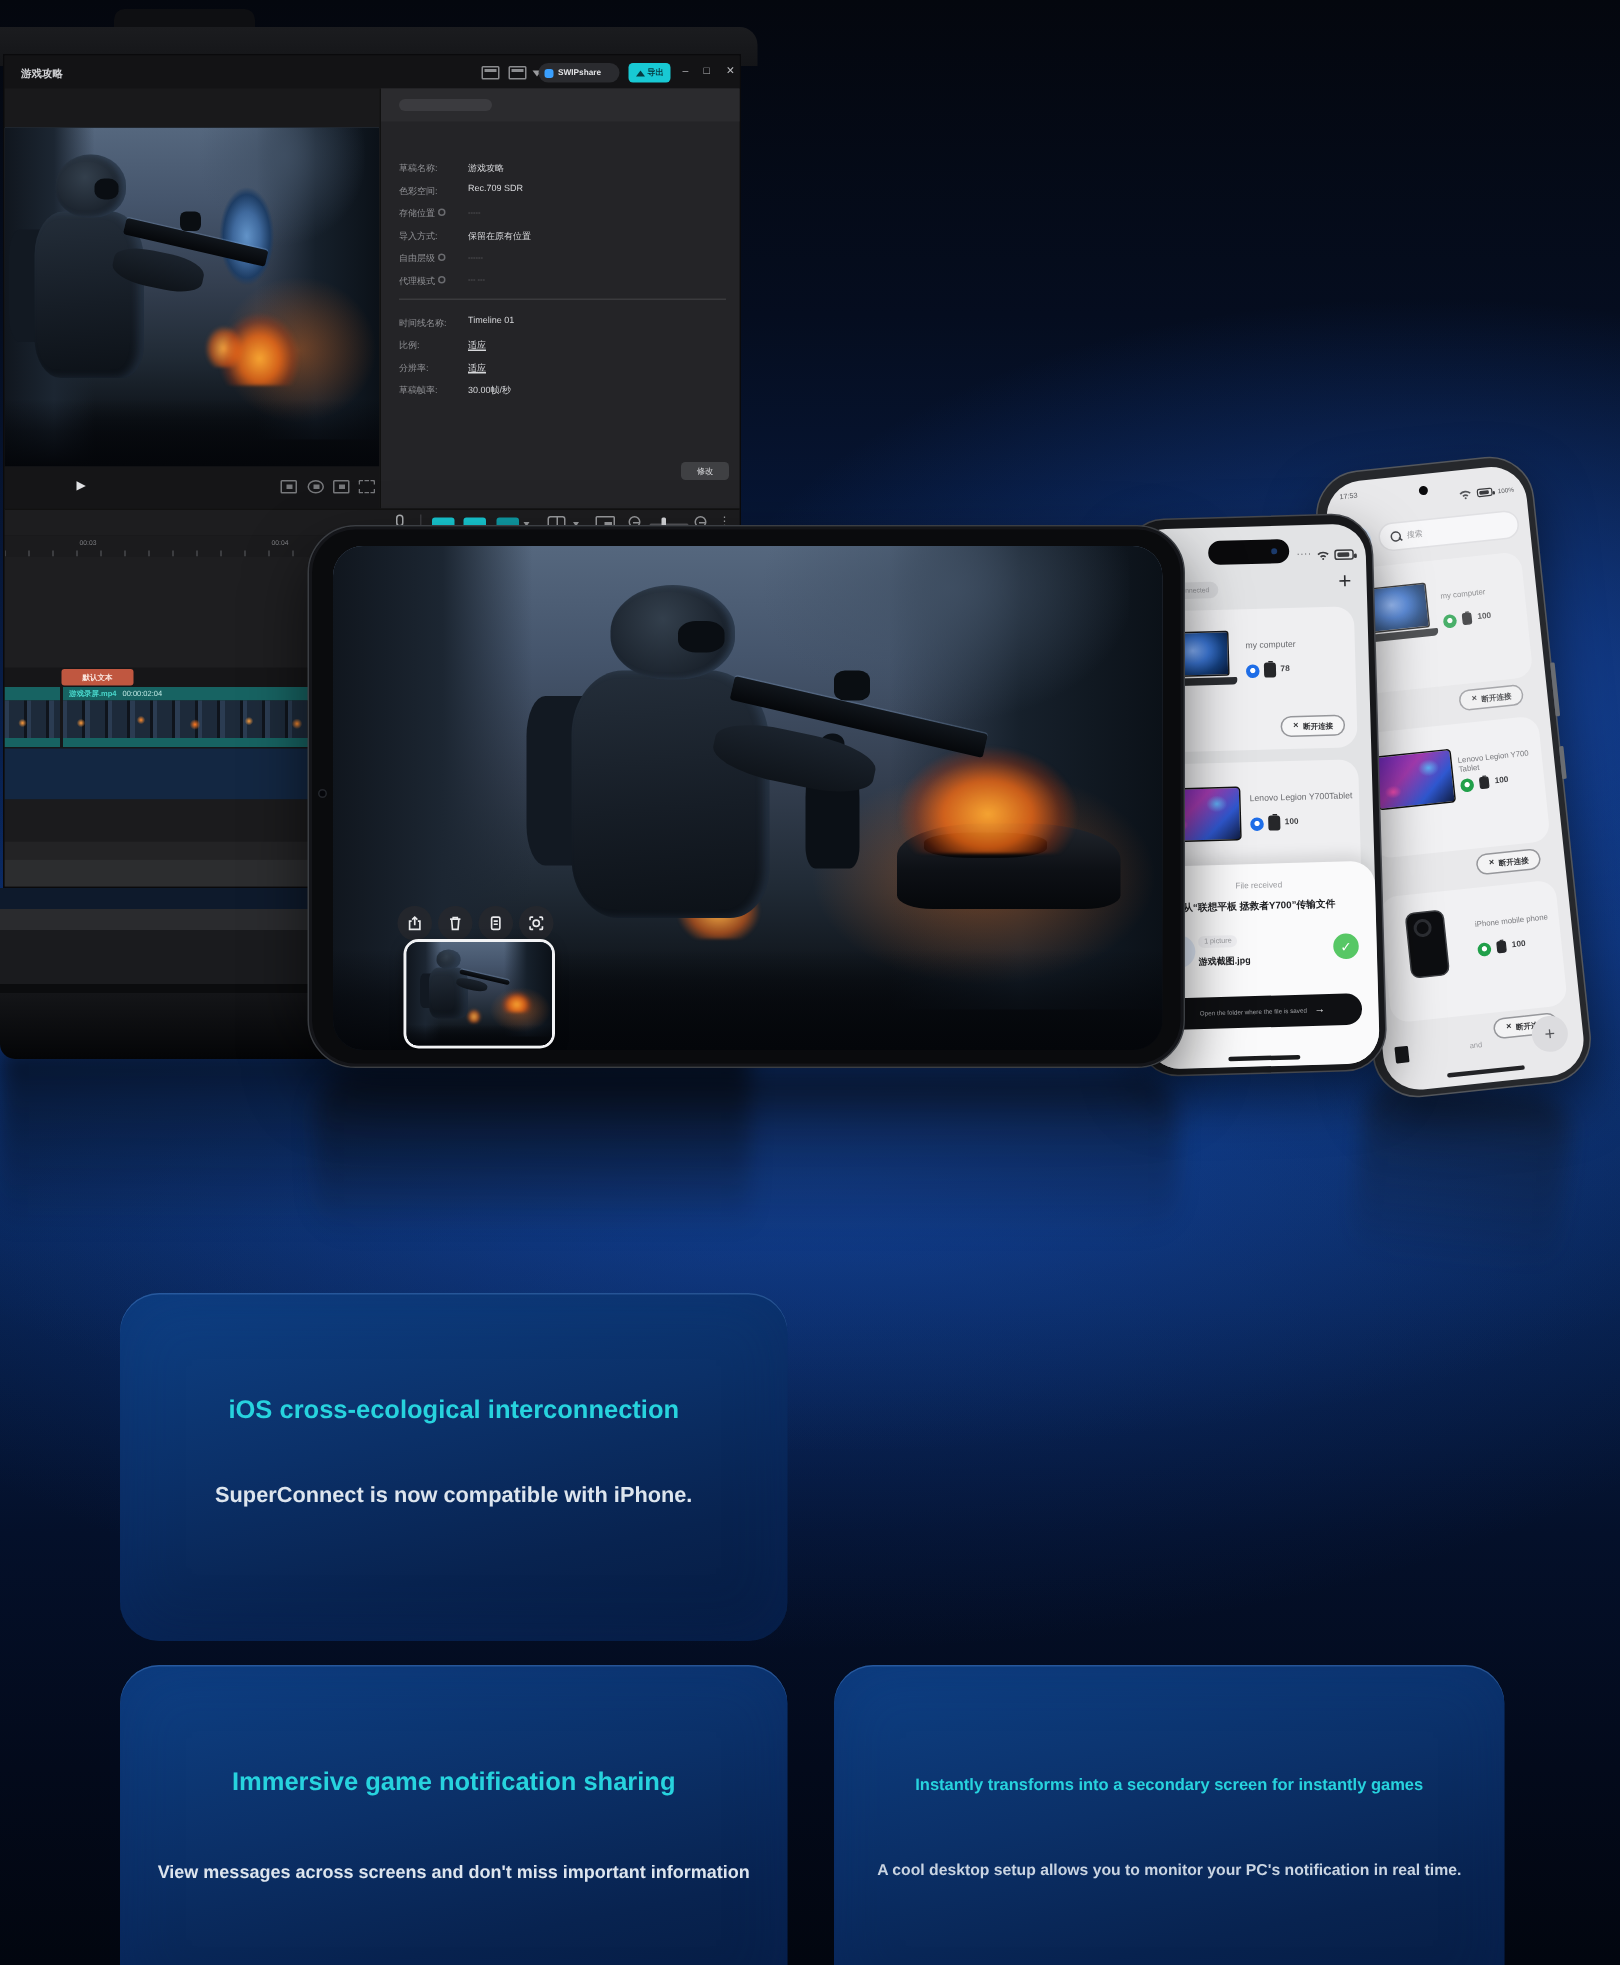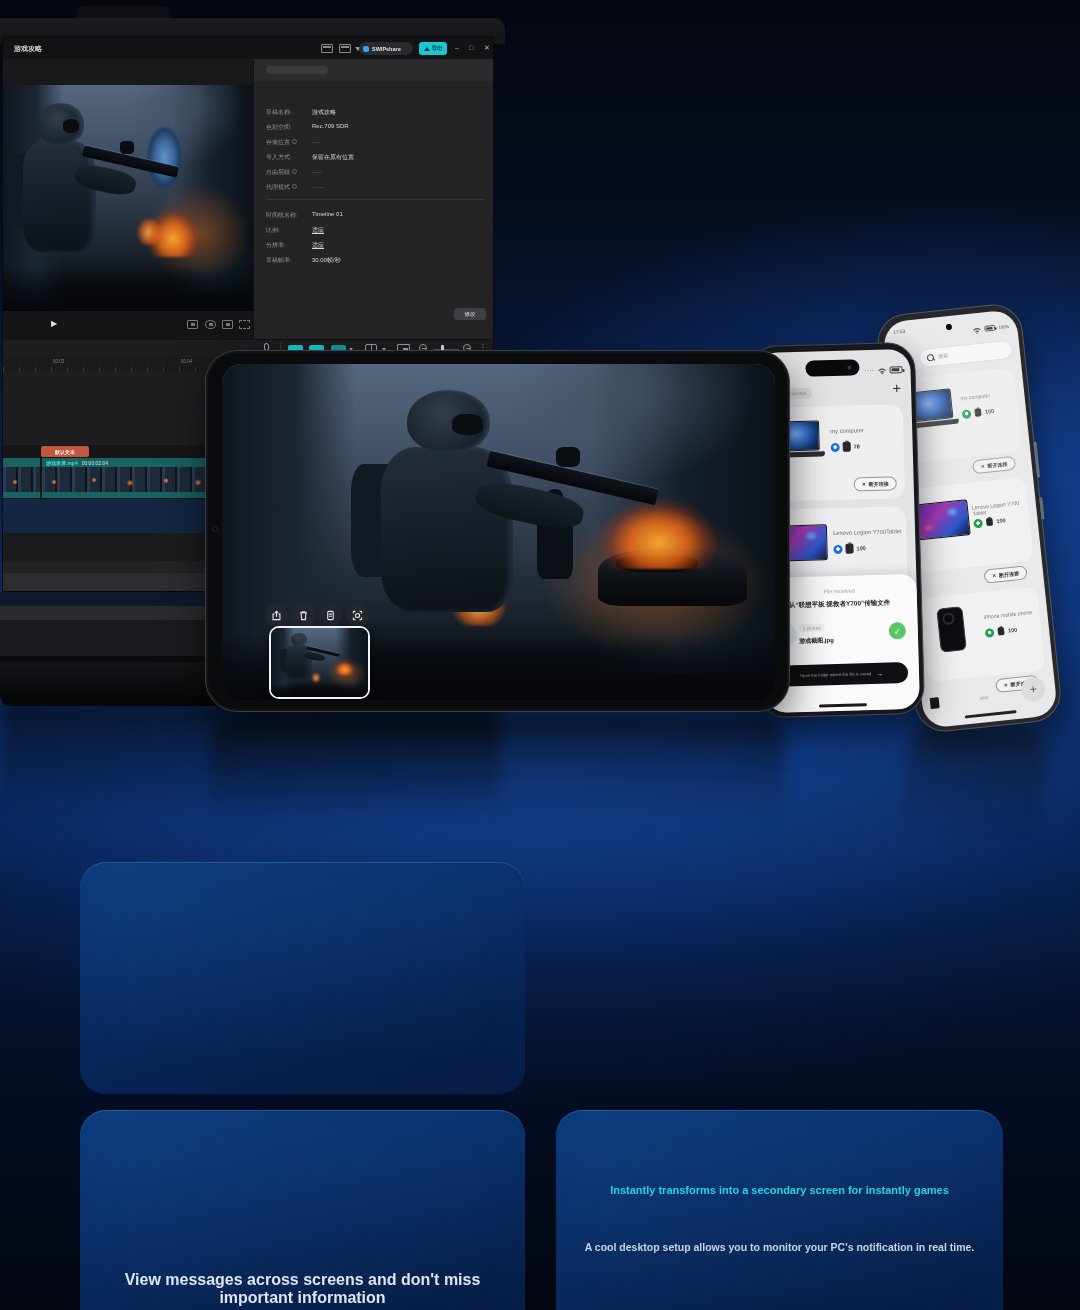--- a/index.html
+++ b/index.html
@@ -218,21 +218,21 @@
   #refl-lap{left:0;top:700px;width:500px;height:120px;background:linear-gradient(180deg,rgba(4,6,10,.65),transparent);}
 
   
   .fcard{z-index:7;border-radius:26px;overflow:hidden;
     background:linear-gradient(168deg,#0e4186 0%,#0b3068 42%,#082350 72%,#061b40 100%);
     box-shadow:inset 0 1px 0 rgba(110,170,240,.28), inset 0 0 40px rgba(10,40,100,.35);}
   .fc-title{position:absolute;left:6%;right:6%;text-align:center;font-weight:bold;color:#27d3de;}
   .fc-sub{position:absolute;left:5%;right:5%;text-align:center;font-weight:bold;color:#dde5ee;}
   .c1 .fc-title,.c3 .fc-title{top:68px;font-size:17px;}
   .c1 .fc-sub{top:127px;font-size:14.5px;}
-  .c3 .fc-sub{top:131px;font-size:16px;margin-top:30px;}
+  .c3 .fc-sub{top:131px;font-size:12px;}
   .c2 .fc-title,.c4 .fc-title{top:74px;font-size:11px;}
   .c2 .fc-sub,.c4 .fc-sub{top:131px;font-size:10.5px;color:#c9d4e2;}
 </style>
 </head>
 <body>
 
 <div id="stage">
 
   <div id="laptop" class="abs">
     <div class="abs lt-bump"></div>
@@ -615,22 +615,25 @@
               <div class="sol-arm"></div>
               <div class="sol-rifle"></div>
           </div>
           <div class="s-ground"></div>
         </div>
       </div>
     </div>
   </div>
 
   <div class="abs fcard c1" style="left:80px;top:862px;width:445px;height:232px">
+    <div class="fc-title">iOS cross-ecological interconnection</div>
+    <div class="fc-sub">SuperConnect is now compatible with iPhone.</div>
   </div>
   <div class="abs fcard c3" style="left:80px;top:1110px;width:445px;height:232px">
+    <div class="fc-title">Immersive game notification sharing</div>
     <div class="fc-sub">View messages across screens and don't miss important information</div>
   </div>
   <div class="abs fcard c4" style="left:556px;top:1110px;width:447px;height:232px">
     <div class="fc-title">Instantly transforms into a secondary screen for instantly games</div>
     <div class="fc-sub">A cool desktop setup allows you to monitor your PC's notification in real time.</div>
   </div>
 
 </div>
 
 </body></html>

